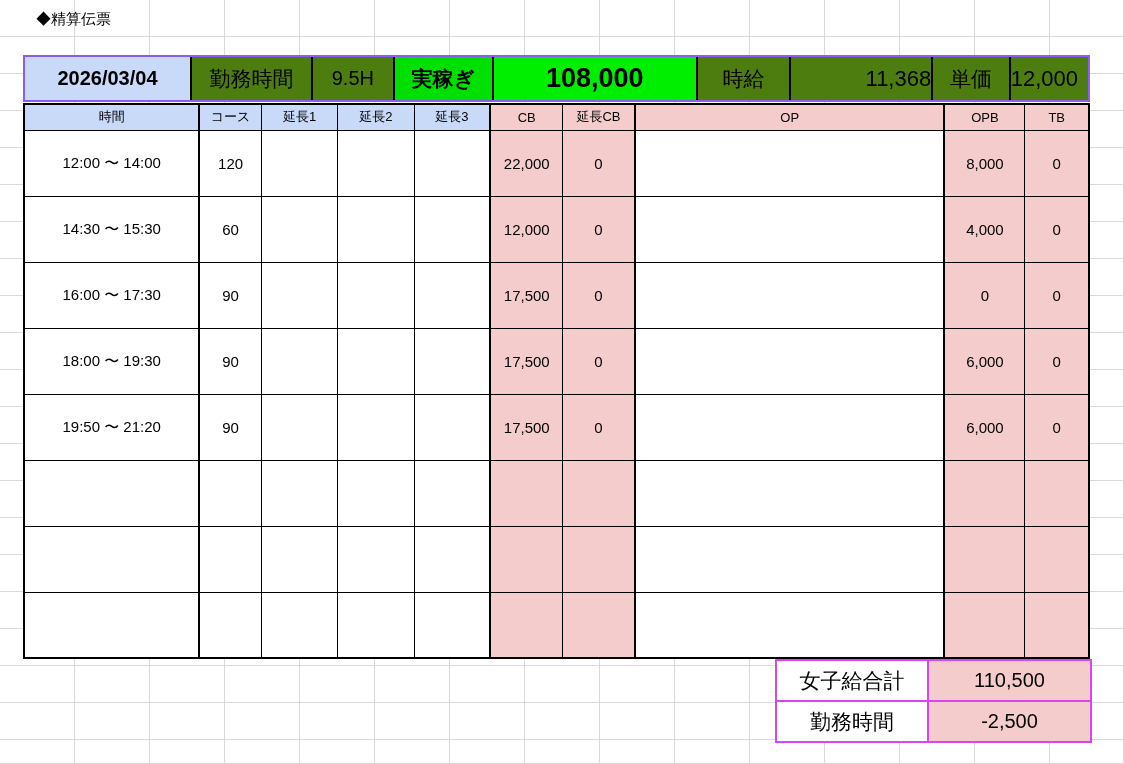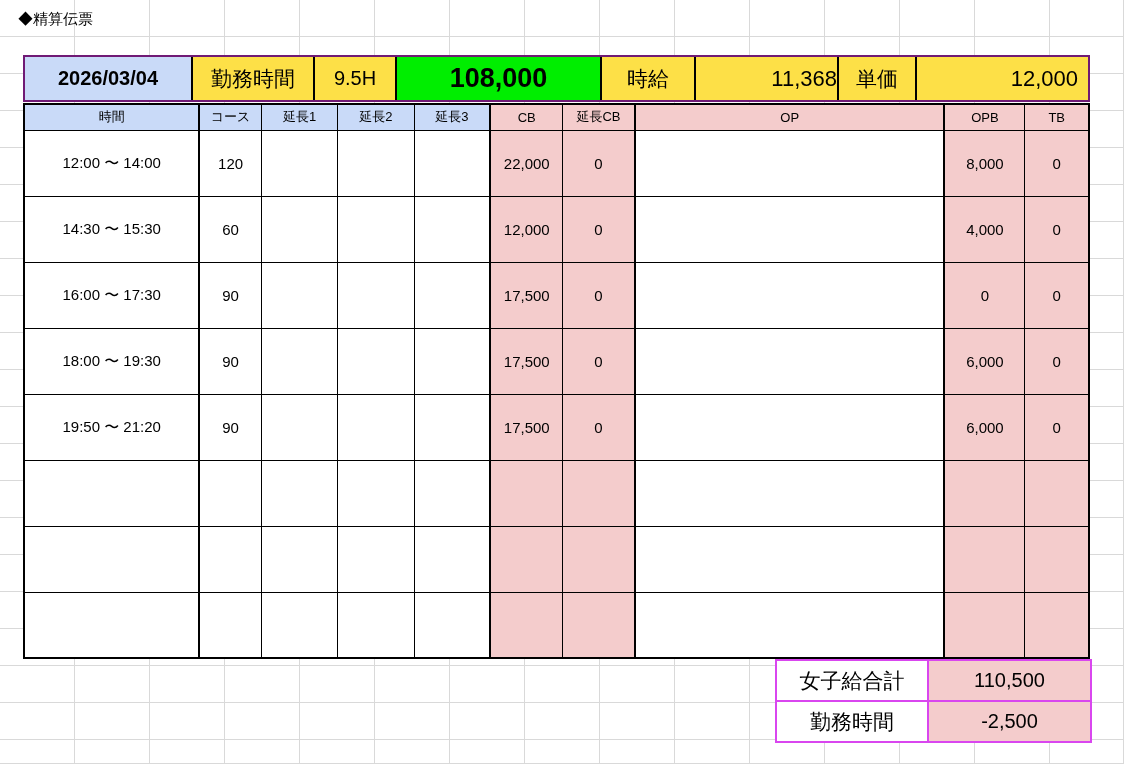--- a/index.html
+++ b/index.html
@@ -27,38 +27,38 @@
     z-index: 0;
   }
 
   #content {
     position: relative;
     z-index: 1;
   }
 
   #doc-title {
     position: absolute;
-    left: 18px;
+    left: 36px;
     top: 10px;
     font-size: 15px;
     line-height: 18px;
     white-space: nowrap;
   }
 
   
   #header-strip {
     position: absolute;
     left: 23px;
     top: 55px;
     width: 1067px;
     height: 47px;
     display: flex;
-    border: 2px solid #701a75;
+    border: 2px solid #8b5cf6;
     box-sizing: border-box;
-    background: #fde047;
+    background: #4d7c0f;
   }
   #header-strip .cell {
     display: flex;
     align-items: center;
     justify-content: center;
     box-sizing: border-box;
     border-right: 2px solid #000;
     white-space: nowrap;
   }
   #header-strip .cell:last-child { border-right: none; }
@@ -177,20 +177,21 @@
 <div id="grid-bg"></div>
 
 <div id="content">
 
   <div id="doc-title">◆精算伝票</div>
 
   <div id="header-strip">
     <div class="cell h-date">2026/03/04</div>
     <div class="cell h-label-work">勤務時間</div>
     <div class="cell h-val-work">9.5H</div>
+    <div class="cell h-label-earn">実稼ぎ</div>
     <div class="cell h-val-earn">108,000</div>
     <div class="cell h-label-hourly">時給</div>
     <div class="cell h-val-hourly">11,368</div>
     <div class="cell h-label-unit">単価</div>
     <div class="cell h-val-unit">12,000</div>
   </div>
 
   <table id="main-table">
     <thead>
       <tr>

